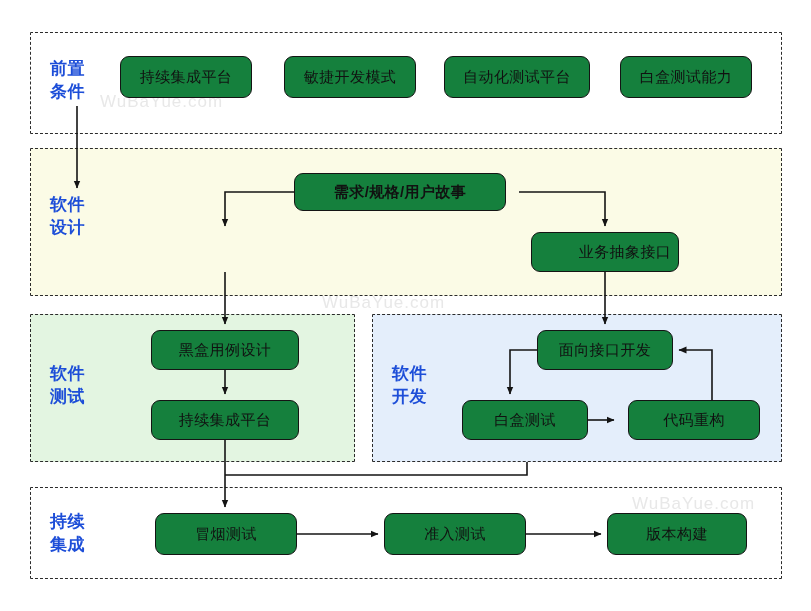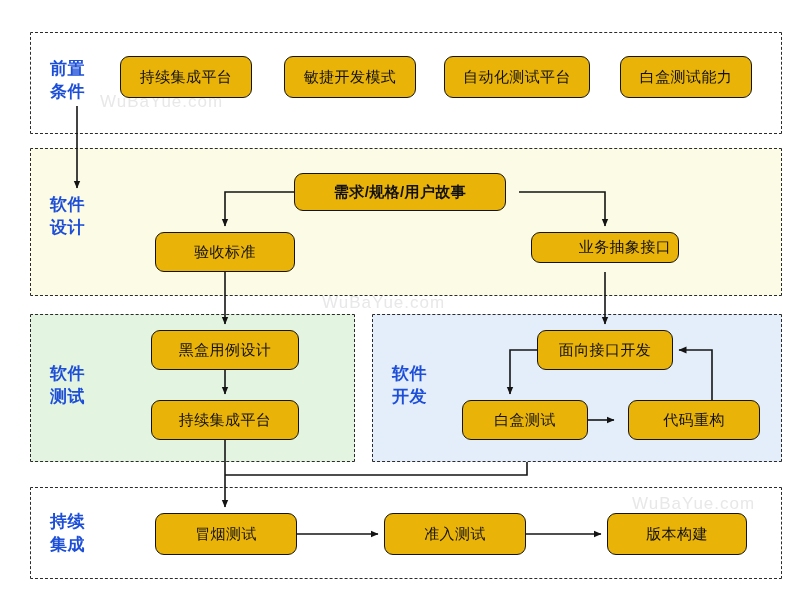--- a/index.html
+++ b/index.html
@@ -55,41 +55,41 @@
   .title-test   { left: 50px;  top: 362px; }
   .title-dev    { left: 392px; top: 362px; }
   .title-ci     { left: 50px;  top: 510px; }
 
   
   .node {
     position: absolute;
     box-sizing: border-box;
     border: 1.5px solid #141414;
     border-radius: 9px;
-    background: #eab308;
+    background: #15803d;
     display: flex;
     align-items: center;
     justify-content: center;
     font-size: 15px;
     color: #111111;
     letter-spacing: 0.4px;
     white-space: nowrap;
     text-align: right;
   }
 
   
   .n-ci-platform   { left: 120px; top: 56px;  width: 132px; height: 42px; }
   .n-agile         { left: 284px; top: 56px;  width: 132px; height: 42px; }
   .n-auto-test     { left: 444px; top: 56px;  width: 146px; height: 42px; }
   .n-whitebox-cap  { left: 620px; top: 56px;  width: 132px; height: 42px; }
 
   
   .n-requirement   { left: 294px; top: 173px; width: 212px; height: 38px; font-weight: bold; }
   .n-acceptance    { left: 155px; top: 232px; width: 140px; height: 40px; }
-  .n-biz-interface { left: 531px; top: 232px; width: 148px; height: 31px; padding-left: 40px; }
+  .n-biz-interface { left: 531px; top: 232px; width: 148px; height: 40px; padding-left: 40px; }
 
   
   .n-blackbox      { left: 151px; top: 330px; width: 148px; height: 40px; }
   .n-testcase-dev  { left: 151px; top: 400px; width: 148px; height: 40px; }
 
   
   .n-interface-dev { left: 537px; top: 330px; width: 136px; height: 40px; }
   .n-whitebox-test { left: 462px; top: 400px; width: 126px; height: 40px; }
   .n-refactor      { left: 620px; top: 400px; width: 132px; height: 40px; margin-left: 8px; }
 
@@ -172,21 +172,20 @@
   <div class="watermark wm-1">WuBaYue.com</div>
   <div class="watermark wm-2">WuBaYue.com</div>
   <div class="watermark wm-3">WuBaYue.com</div>
 
   <div class="node n-ci-platform">持续集成平台</div>
   <div class="node n-agile">敏捷开发模式</div>
   <div class="node n-auto-test">自动化测试平台</div>
   <div class="node n-whitebox-cap">白盒测试能力</div>
 
   <div class="node n-requirement">需求/规格/用户故事</div>
-  <div class="node n-acceptance">验收标准</div>
   <div class="node n-biz-interface">业务抽象接口</div>
 
   <div class="node n-blackbox">黑盒用例设计</div>
   <div class="node n-testcase-dev">持续集成平台</div>
 
   <div class="node n-interface-dev">面向接口开发</div>
   <div class="node n-whitebox-test">白盒测试</div>
   <div class="node n-refactor">代码重构</div>
 
   <div class="node n-smoke">冒烟测试</div>

